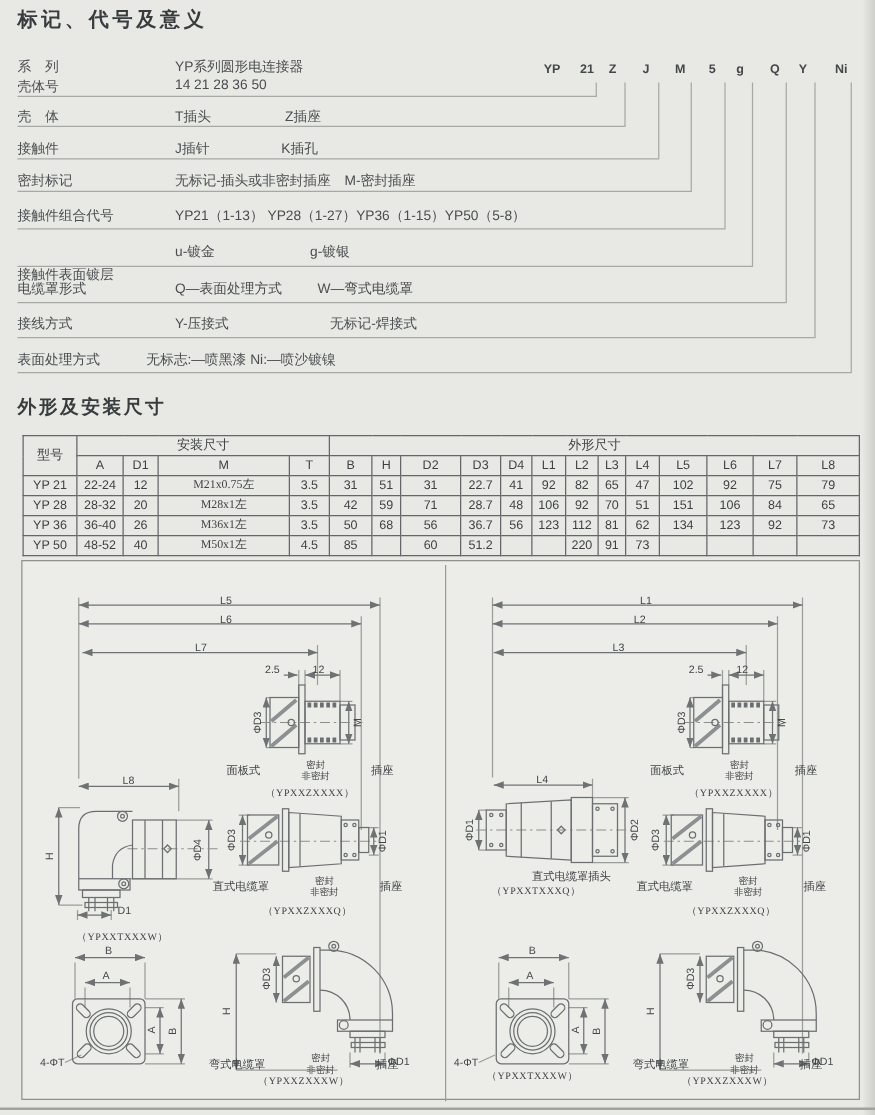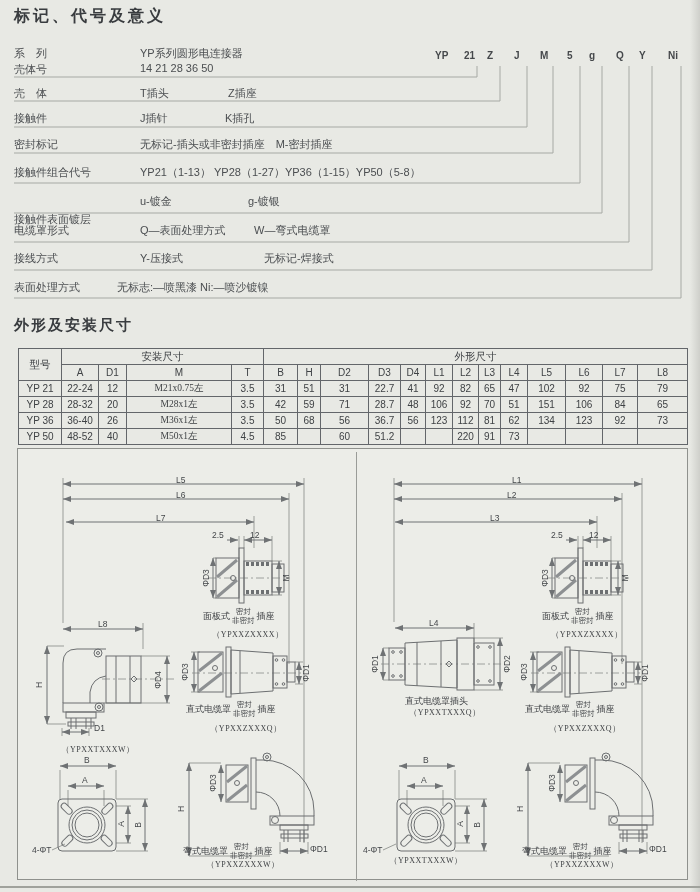--- a/index.html
+++ b/index.html
@@ -26,22 +26,22 @@
   
   .panel{position:absolute;left:17px;top:448px;width:671px;height:432px;
          border:1px solid #8f918d;background:#ecede8;box-sizing:border-box;}
   .half{position:absolute;top:3px;height:429px;}
   .half-l{left:0;width:338px;}
   .half-r{left:338px;width:333px;border-left:1px solid #9a9c98;box-sizing:border-box;}
   .dlab{position:absolute;font-size:8.5px;color:#44474a;white-space:nowrap;}
   .vlab{position:absolute;width:34px;height:10px;display:flex;align-items:center;
         justify-content:center;transform:rotate(-90deg);font-size:8.5px;color:#44474a;
         white-space:nowrap;}
-  .cap{position:absolute;display:flex;align-items:center;
-       font-size:9px;color:#404346;white-space:nowrap;}
+  .cap{position:absolute;display:flex;align-items:center;justify-content:center;
+       font-size:9px;color:#404346;white-space:nowrap;gap:31px;}
   .cap .st{display:flex;flex-direction:column;align-items:center;font-size:7.5px;
            line-height:1.15;margin:0 2px;}
   .code{position:absolute;font-size:8px;color:#404346;text-align:center;
         white-space:nowrap;font-family:"Liberation Serif",serif;letter-spacing:0.5px;}
   .edge-r{position:absolute;right:0;top:0;width:10px;height:892px;
           background:linear-gradient(to right,rgba(0,0,0,0),rgba(90,90,85,0.18));}
   .edge-b{position:absolute;left:0;top:886px;width:700px;height:2px;background:#a0a29c;}
 </style>
 </head>
 <body>
@@ -580,21 +580,21 @@
           <span>密封</span>
           <span>非密封</span>
         </span>
       <span>插座</span>
     </div>
     <div class="code" style="left:185px;top:177px;width:90px">（YPXXZXXXX）</div>
 
     <div class="cap" style="left:48px;top:243px;width:104px">
       <span>直式电缆罩插头</span>
     </div>
-    <div class="code" style="left:36px;top:255px;width:104px">（YPXXTXXXQ）</div>
+    <div class="code" style="left:20px;top:255px;width:104px">（YPXXTXXXQ）</div>
 
     <div class="code" style="left:19px;top:403px;width:100px">（YPXXTXXXW）</div>
 
     <div class="cap" style="left:168px;top:249px;width:120px">
       <span>直式电缆罩</span>
       <span class="st">
           <span>密封</span>
           <span>非密封</span>
         </span>
       <span>插座</span>

